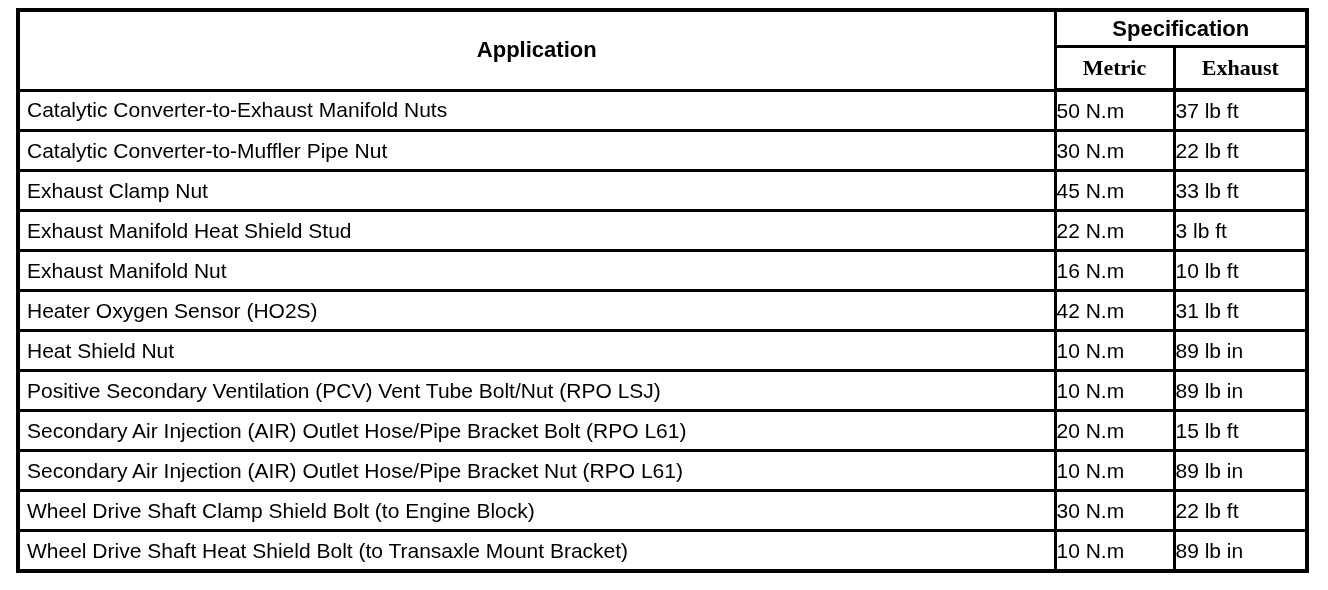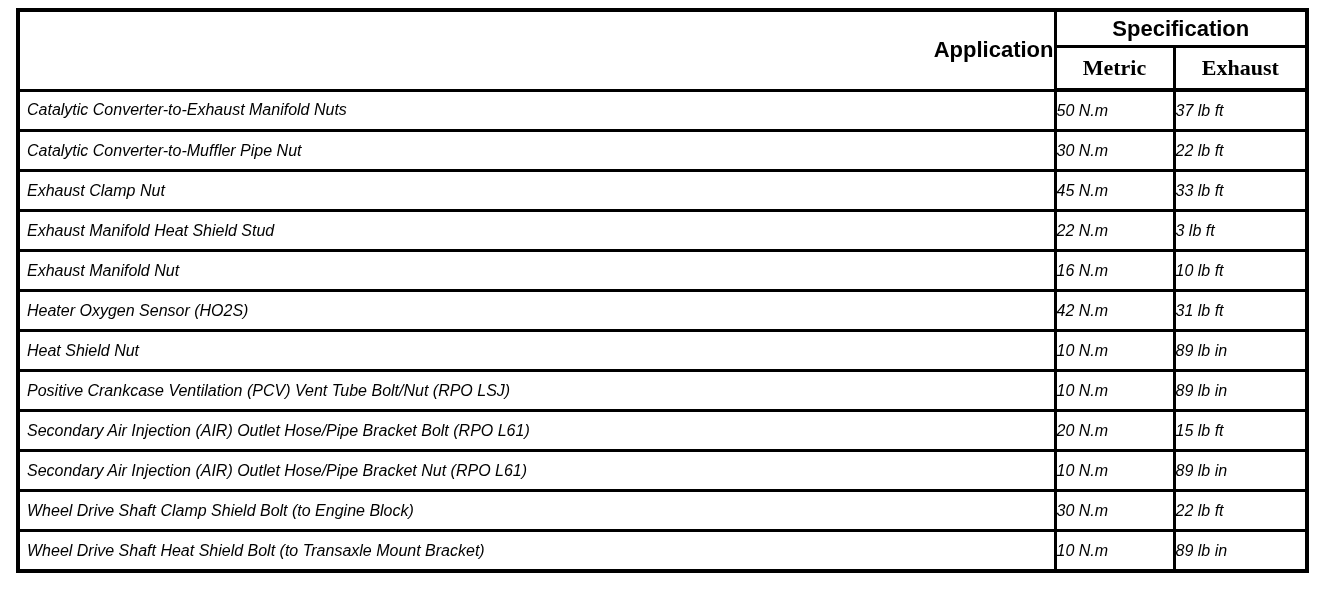--- a/index.html
+++ b/index.html
@@ -41,31 +41,30 @@
 
   th {
     font-weight: bold;
     font-size: 22px;
     text-align: center;
     vertical-align: middle;
     padding: 0;
   }
   tr.hdr-spec th { height: 33px; }
   tr.hdr-units th { height: 40px; border-bottom-width: 4px; font-family: Liberation Serif, serif; }
-  th.app-hdr { border-bottom-width: 4px; text-align: right; }
+  th.app-hdr { border-bottom-width: 4px; }
 
   td {
-    font-size: 16px;
+    font-size: 21px;
     font-weight: normal;
     vertical-align: middle;
     padding: 0;
     height: 37px;
     white-space: nowrap;
     overflow: hidden;
-    font-style: italic;
   }
   td.app-cell {
     text-align: left;
     padding-left: 7px;
   }
   td.val-cell {
     text-align: left;
   }
 </style>
 </head>
@@ -125,21 +124,21 @@
     <td class="val-cell">31 lb ft</td>
   </tr>
 
   <tr>
     <td class="app-cell">Heat Shield Nut</td>
     <td class="val-cell">10 N.m</td>
     <td class="val-cell">89 lb in</td>
   </tr>
 
   <tr>
-    <td class="app-cell">Positive Crankcase Ventilation (PCV) Vent Tube Bolt/Nut (RPO LSJ)</td>
+    <td class="app-cell">Positive Secondary Ventilation (PCV) Vent Tube Bolt/Nut (RPO LSJ)</td>
     <td class="val-cell">10 N.m</td>
     <td class="val-cell">89 lb in</td>
   </tr>
 
   <tr>
     <td class="app-cell">Secondary Air Injection (AIR) Outlet Hose/Pipe Bracket Bolt (RPO L61)</td>
     <td class="val-cell">20 N.m</td>
     <td class="val-cell">15 lb ft</td>
   </tr>
 

